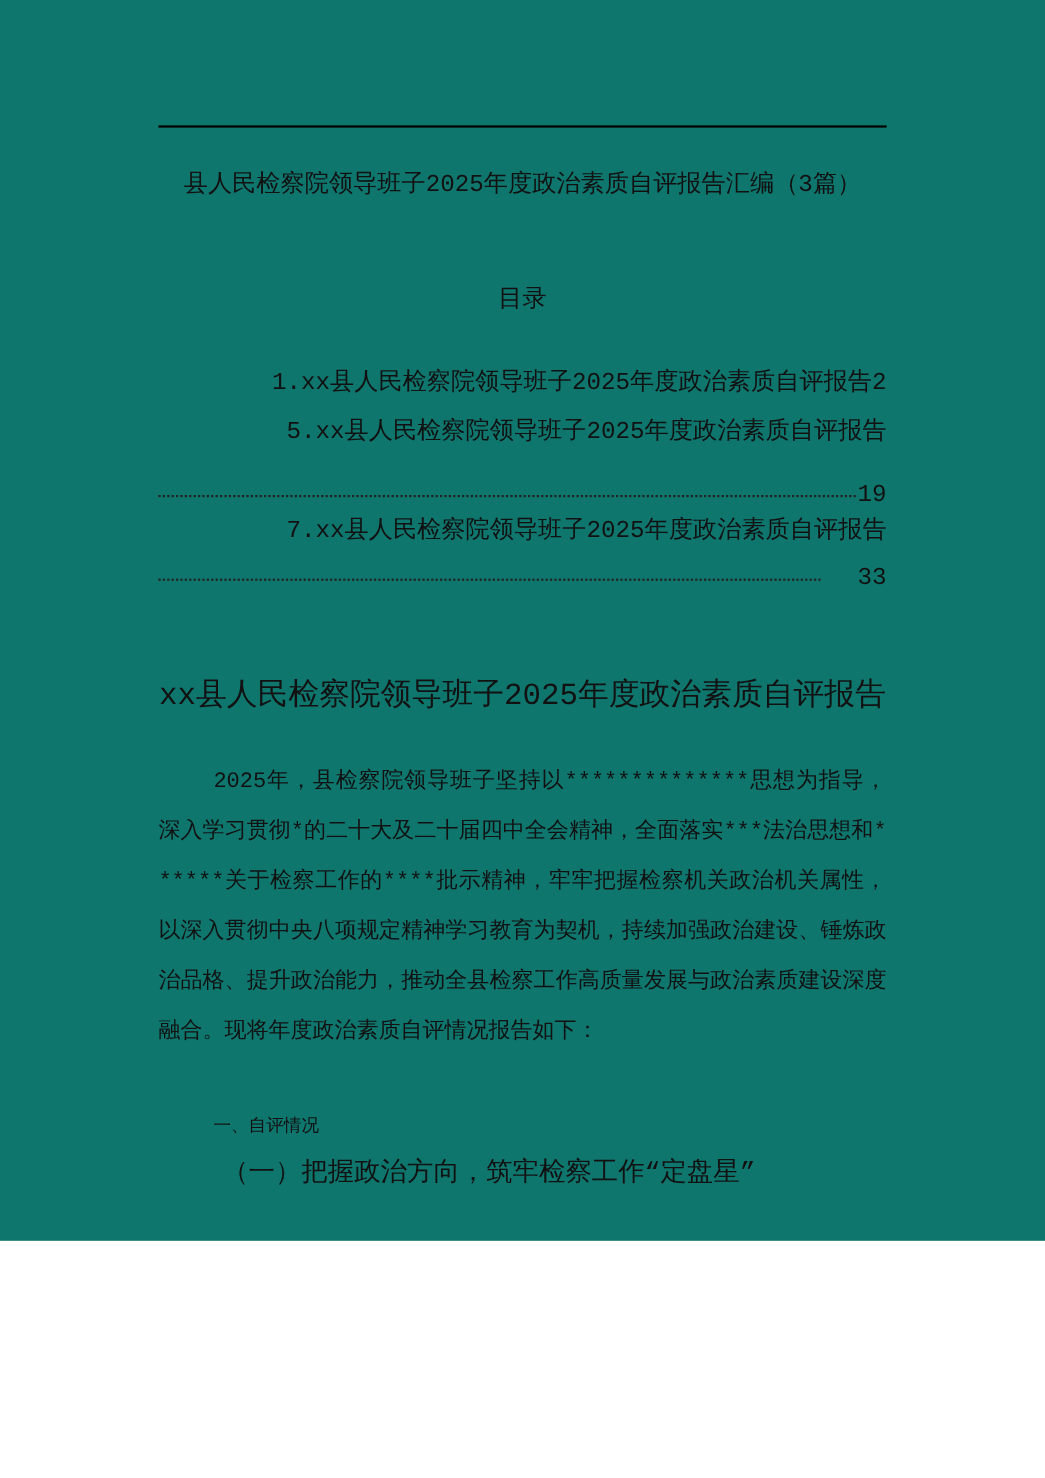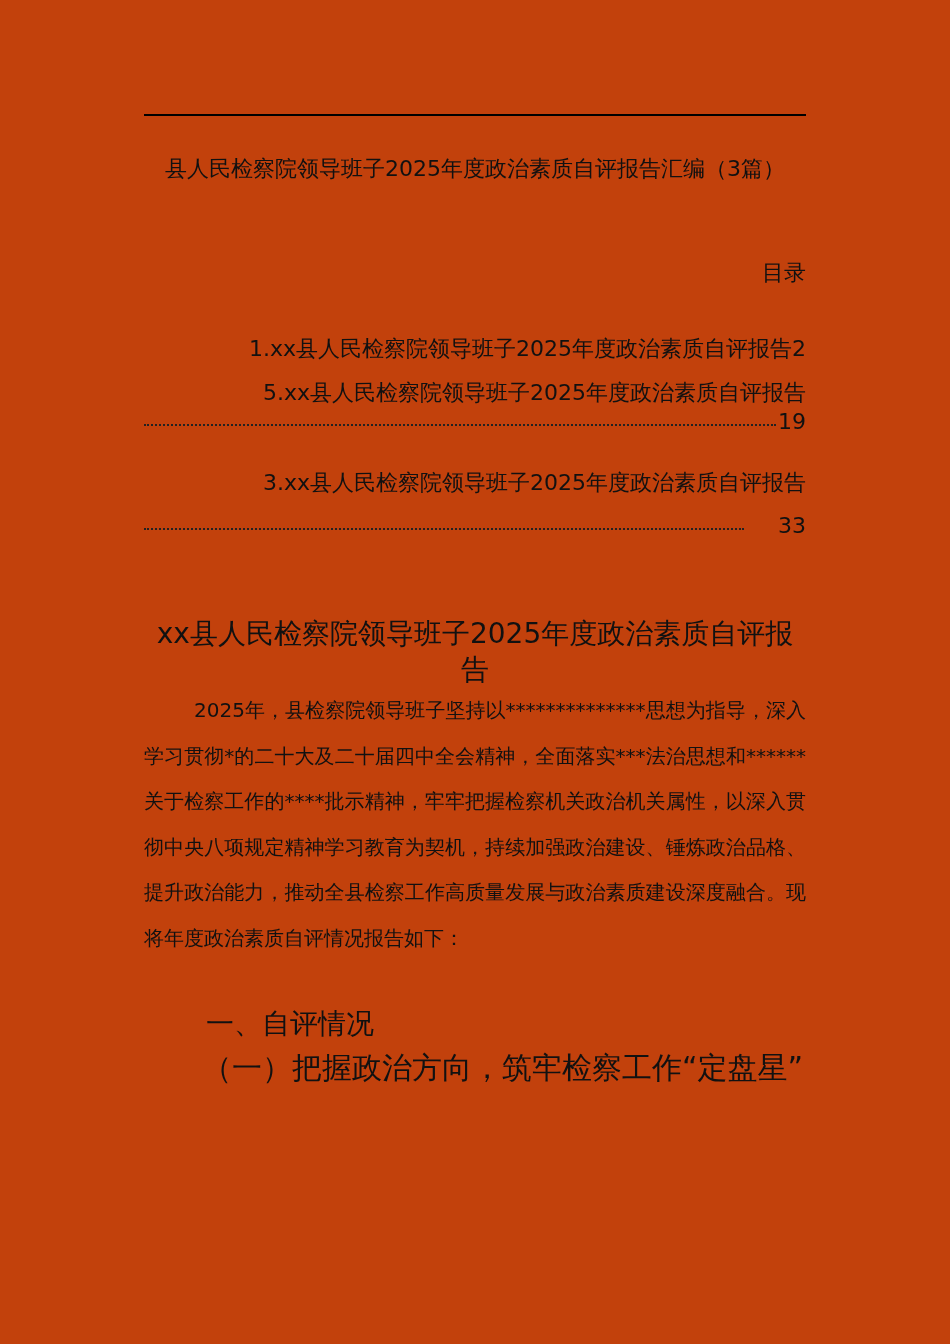--- a/index.html
+++ b/index.html
@@ -12,22 +12,23 @@
       height: 1344px;
       position: relative;
       overflow: hidden;
       font-family: "DejaVu Sans", "Liberation Sans", sans-serif;
       color: #111111;
     }
     .page {
       position: absolute;
       left: 0; top: 0;
       width: 950px;
-      height: 1344px;
-      background: #c2410c;
+      height: 1128px;
+      background: #0f766e;
+      font-family: Liberation Mono, monospace;
     }
     .header-rule {
       position: absolute;
       left: 144px;
       top: 114px;
       width: 662px;
       height: 2px;
       background: #000000;
     }
     .doc-title {
@@ -38,21 +39,21 @@
       text-align: center;
       font-size: 22px;
       line-height: 37px;
       letter-spacing: 0px;
     }
     .toc-heading {
       position: absolute;
       left: 144px;
       top: 255px;
       width: 662px;
-      text-align: right;
+      text-align: center;
       font-size: 22px;
       line-height: 36px;
     }
     .toc-line {
       position: absolute;
       left: 144px;
       width: 662px;
       font-size: 22px;
       line-height: 36px;
       white-space: nowrap;
@@ -101,30 +102,30 @@
       text-align: justify;
       text-justify: inter-ideograph;
       word-break: break-all;
     }
     .para-1 {
       top: 688px;
       text-indent: 50px;
     }
     .heading-1 {
       position: absolute;
-      left: 206px;
+      left: 194px;
       top: 1004px;
-      font-size: 28px;
+      font-size: 16px;
       line-height: 40px;
     }
     .heading-2 {
       position: absolute;
       left: 202px;
       top: 1048px;
-      font-size: 30px;
+      font-size: 24px;
       line-height: 40px;
     }
     .para-2 {
       top: 1093px;
       text-indent: 50px;
     }
   </style>
 </head>
 <body>
 
@@ -138,27 +139,27 @@
 
   <div class="toc-line" style="top:331px;">
     <span class="toc-entry-text">
       <span>1.xx县人民检察院领导班子2025年度政治素质自评报告</span><span>2</span>
     </span>
   </div>
 
   <div class="toc-line" style="top:375px;">
     <span class="toc-entry-text">5.xx县人民检察院领导班子2025年度政治素质自评报告</span>
   </div>
-  <div class="toc-dots-row" style="top:404px;">
+  <div class="toc-dots-row" style="top:432px;">
     <span class="toc-dots"></span>
     <span class="toc-page">19</span>
   </div>
 
   <div class="toc-line" style="top:465px;">
-    <span class="toc-entry-text">3.xx县人民检察院领导班子2025年度政治素质自评报告</span>
+    <span class="toc-entry-text">7.xx县人民检察院领导班子2025年度政治素质自评报告</span>
   </div>
   <div class="toc-dots-row" style="top:508px;gap:32px;">
     <span class="toc-dots"></span>
     <span class="toc-page">33</span>
   </div>
 
   <div class="section-title">xx县人民检察院领导班子2025年度政治素质自评报告</div>
 
   <div class="body-text para-1">2025年，县检察院领导班子坚持以**************思想为指导，深入学习贯彻*的二十大及二十届四中全会精神，全面落实***法治思想和******关于检察工作的****批示精神，牢牢把握检察机关政治机关属性，以深入贯彻中央八项规定精神学习教育为契机，持续加强政治建设、锤炼政治品格、提升政治能力，推动全县检察工作高质量发展与政治素质建设深度融合。现将年度政治素质自评情况报告如下：</div>
 

